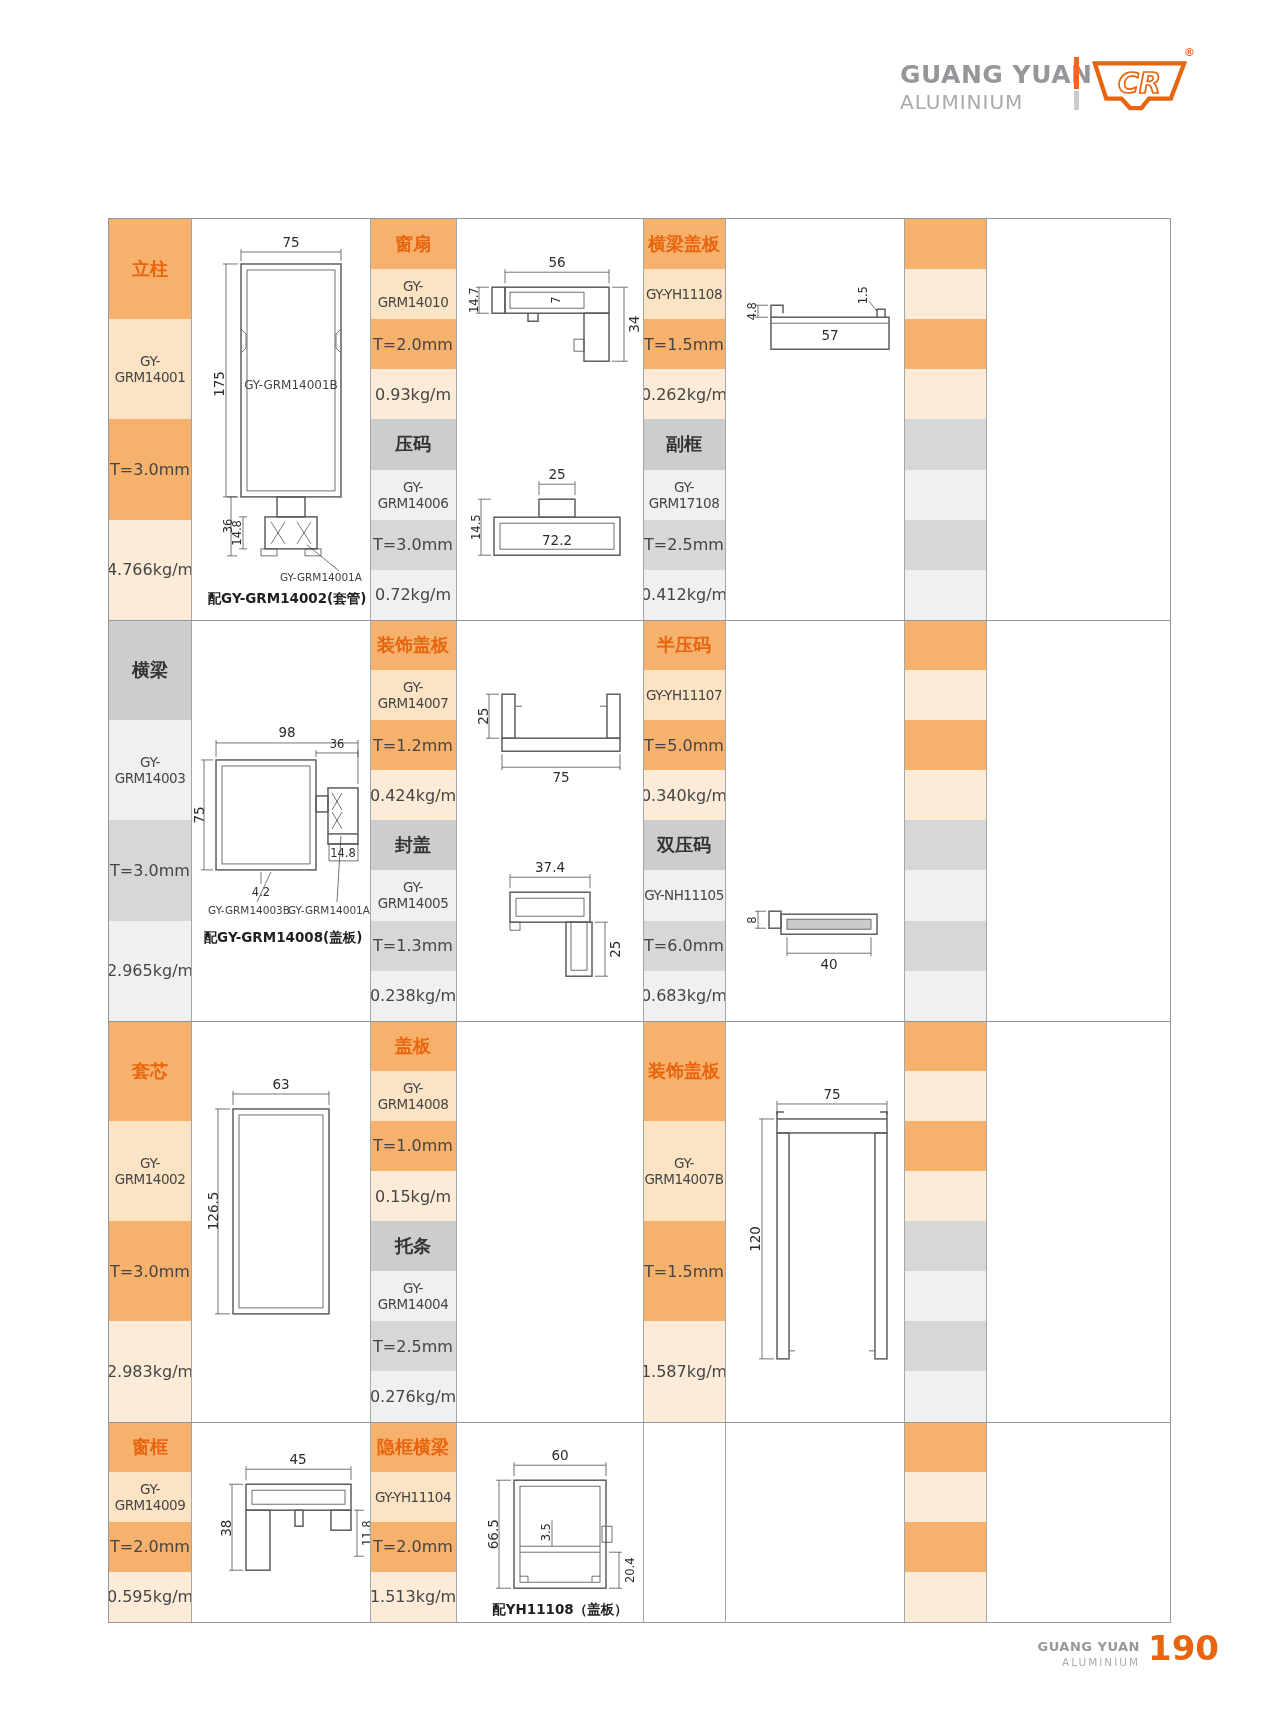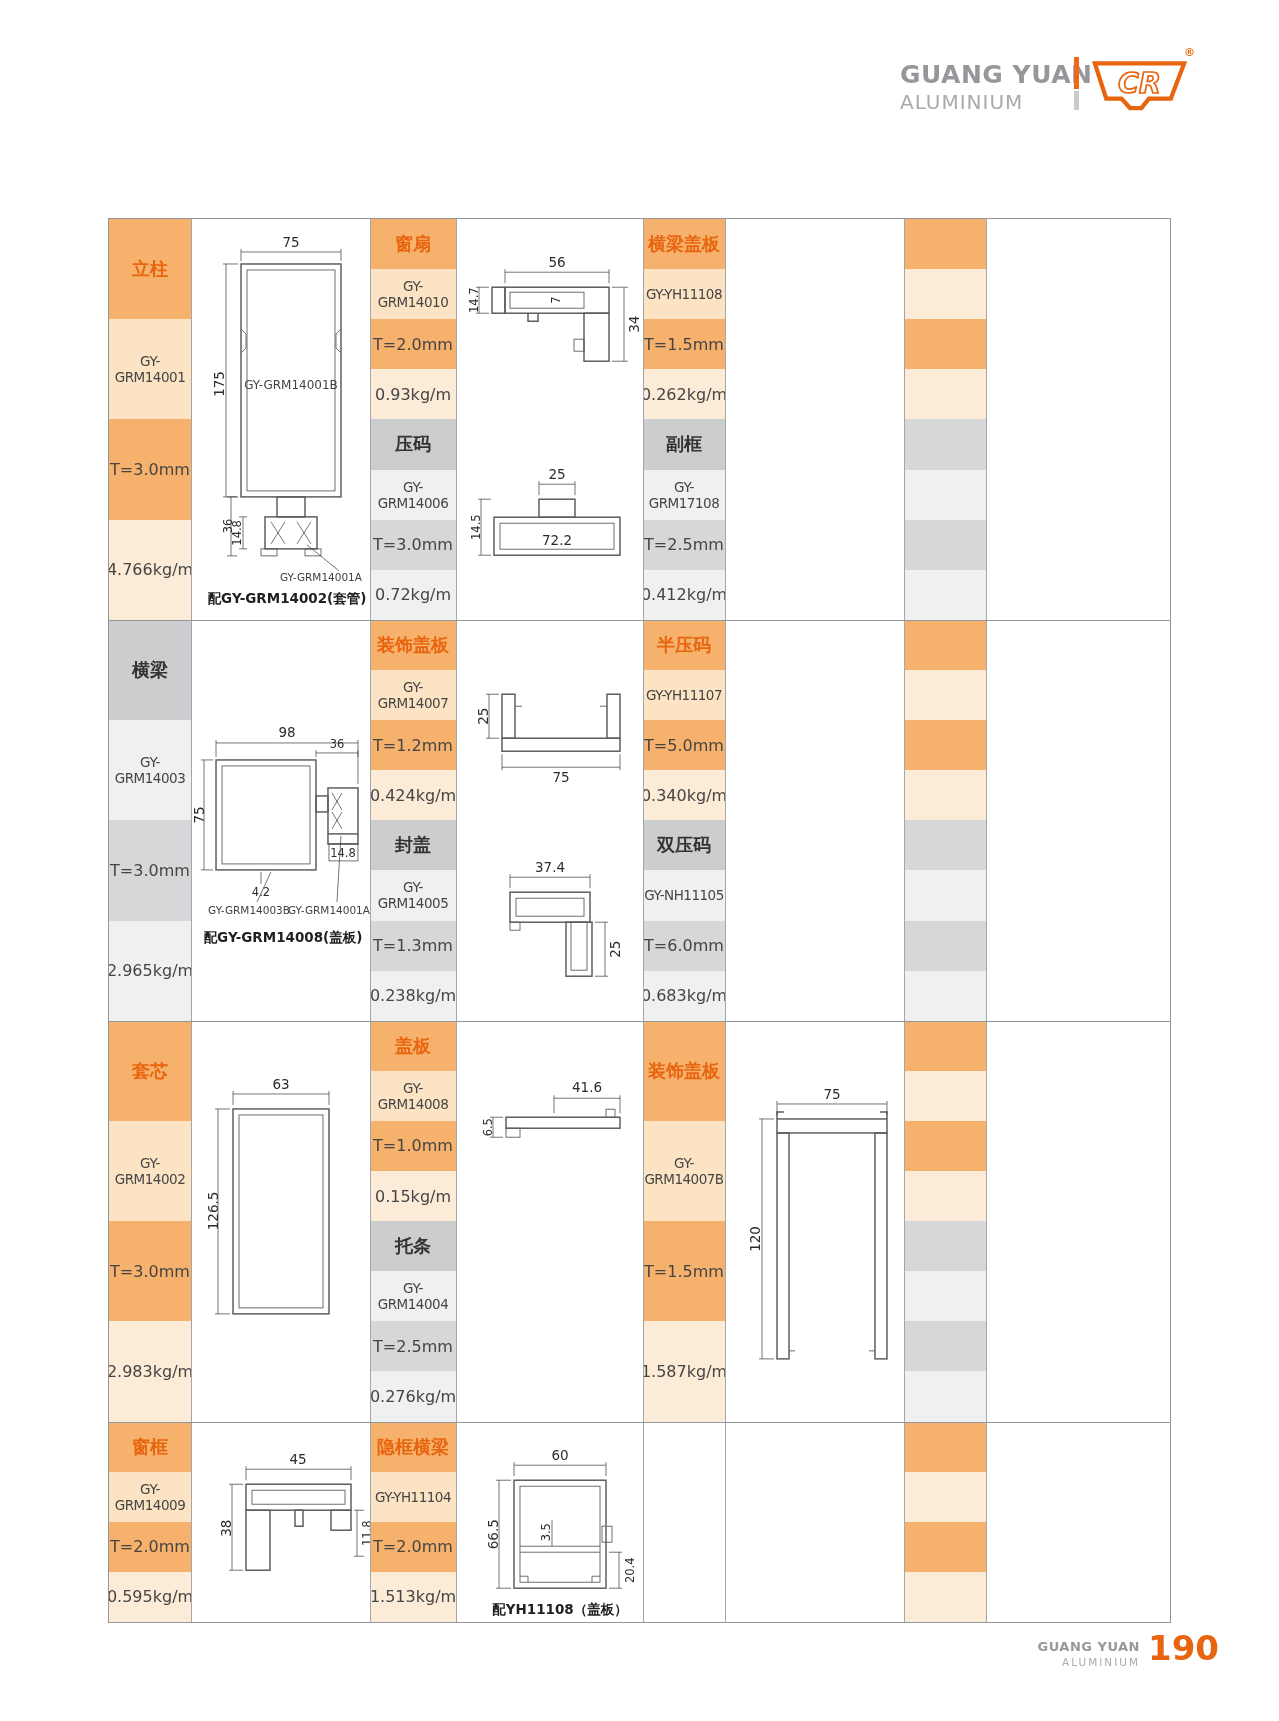--- a/index.html
+++ b/index.html
@@ -301,33 +301,20 @@
           <rect class="p" x="110" y="102" width="26" height="54"></rect>
           <rect class="pi" x="115" y="102" width="16" height="48"></rect>
         </g>
         <path class="d" d="M54,68 V54 M134,68 V54 M54,57 H134"></path>
         <text class="t" x="94" y="52">37.4</text>
         <path class="d" d="M139,102 H152 M139,156 H152 M149,102 V156"></path>
         <text class="t" transform="translate(160,129) rotate(-90)" x="0" y="4">25</text>
       </svg>
     </div>
 
-    <div class="cell draw" style="grid-area:17/4/21/5">
-      <svg viewBox="0 0 187 200">
-        <g>
-          <rect class="p" x="50" y="96" width="114" height="11"></rect>
-          <rect class="pi" x="50" y="107" width="14" height="9"></rect>
-          <rect class="pi" x="150" y="88" width="9" height="8"></rect>
-        </g>
-        <path class="d" d="M98,92 V74 M164,92 V74 M98,77 H164"></path>
-        <text class="t" x="131" y="71">41.6</text>
-        <path class="d" d="M47,96 H34 M47,116 H34 M37,96 V116"></path>
-        <text class="ts" transform="translate(32,106) rotate(-90)" x="0" y="4">6.5</text>
-      </svg>
-    </div>
 
 
     <div class="cell draw" style="grid-area:25/4/29/5">
       <svg viewBox="0 0 187 200">
         <g>
           <rect class="p" x="58" y="58" width="92" height="108"></rect>
           <rect class="pi" x="64" y="64" width="80" height="96"></rect>
           <path class="pi" d="M64,124 H144 M64,130 H144"></path>
           <rect class="pi" x="146" y="104" width="10" height="16" fill="#ffffff"></rect>
           <path class="pi" d="M64,154 h8 v6 M144,154 h-8 v6"></path>
@@ -337,23 +324,51 @@
         <path class="d" d="M55,58 H40 M55,166 H40 M43,58 V166"></path>
         <text class="t" transform="translate(38,112) rotate(-90)" x="0" y="4">66.5</text>
         <path class="d" d="M96,124 V98"></path>
         <text class="ts" transform="translate(90,110) rotate(-90)" x="0" y="4">3.5</text>
         <path class="d" d="M153,130 H166 M153,166 H166 M163,130 V166"></path>
         <text class="ts" transform="translate(174,148) rotate(-90)" x="0" y="4">20.4</text>
         <text class="cap" x="104" y="192">配YH11108（盖板）</text>
       </svg>
     </div>
 
-
-
-
+    <div class="cell draw" style="grid-area:1/6/5/7">
+      <svg viewBox="0 0 179 200">
+        <g>
+          <rect class="p" x="46" y="98" width="118" height="32"></rect>
+          <path class="pi" d="M46,104 H164"></path>
+          <path class="p" d="M46,98 v-12 h12 v8"></path>
+          <path class="p" d="M152,98 v-8 h8 v8"></path>
+        </g>
+        <path class="d" d="M43,86 H30 M43,98 H30 M33,86 V98"></path>
+        <text class="ts" transform="translate(27,92) rotate(-90)" x="0" y="4">4.8</text>
+        <path class="d" d="M144,82 L152,92"></path>
+        <text class="ts" transform="translate(138,76) rotate(-90)" x="0" y="4">1.5</text>
+        <text class="t" x="105" y="121">57</text>
+      </svg>
+    </div>
+
+
+
+    <div class="cell draw" style="grid-area:13/6/17/7">
+      <svg viewBox="0 0 179 200">
+        <g>
+          <rect class="p" x="56" y="94" width="96" height="20"></rect>
+          <rect class="pg" x="62" y="99" width="84" height="10"></rect>
+          <rect class="p" x="44" y="91" width="12" height="17"></rect>
+        </g>
+        <path class="d" d="M41,91 H30 M41,108 H30 M33,91 V108"></path>
+        <text class="ts" transform="translate(27,100) rotate(-90)" x="0" y="4">8</text>
+        <path class="d" d="M62,117 V136 M146,117 V136 M62,133 H146"></path>
+        <text class="t" x="104" y="149">40</text>
+      </svg>
+    </div>
 
     <div class="cell draw" style="grid-area:17/6/25/7">
       <svg viewBox="0 0 179 401">
         <g>
           <rect class="p" x="52" y="98" width="110" height="14"></rect>
           <path class="p" d="M52,98 v-7 h7 M162,98 v-7 h-7"></path>
           <rect class="p" x="52" y="112" width="12" height="226"></rect>
           <rect class="p" x="150" y="112" width="12" height="226"></rect>
           <path class="pi" d="M64,330 h6 M150,330 h-6"></path>
         </g>

